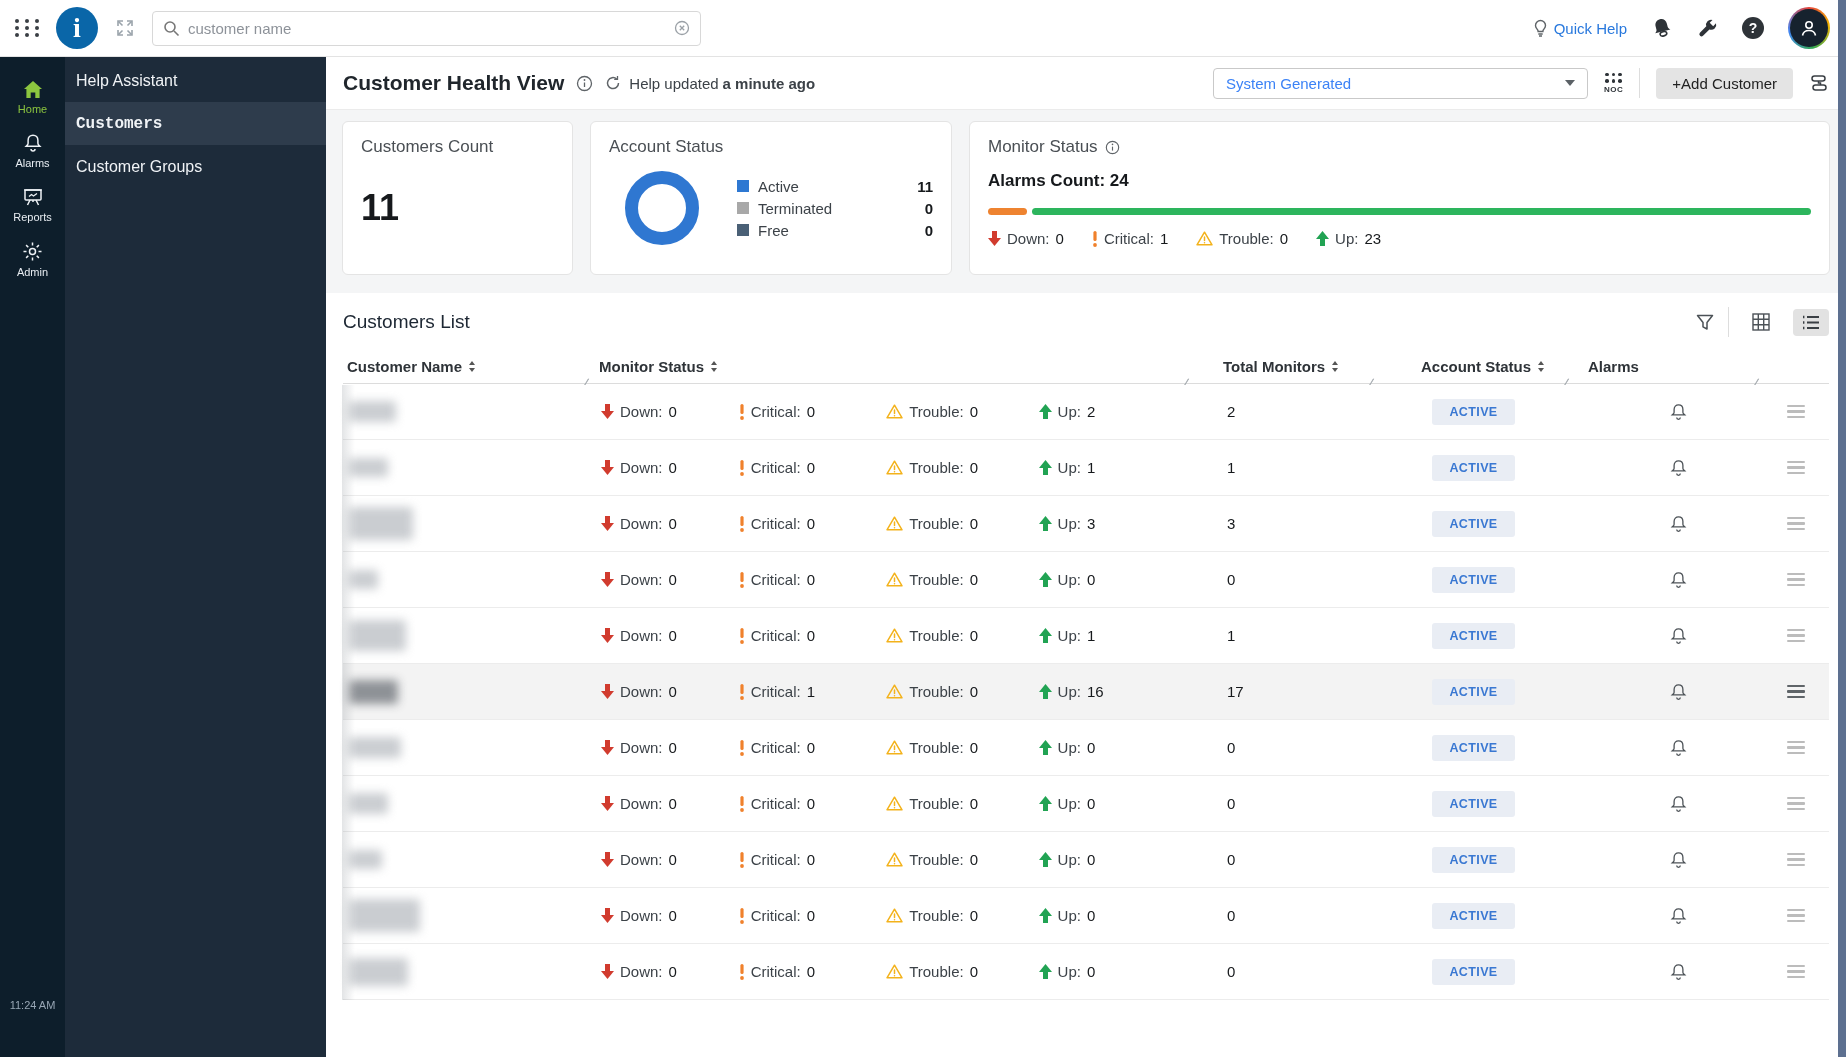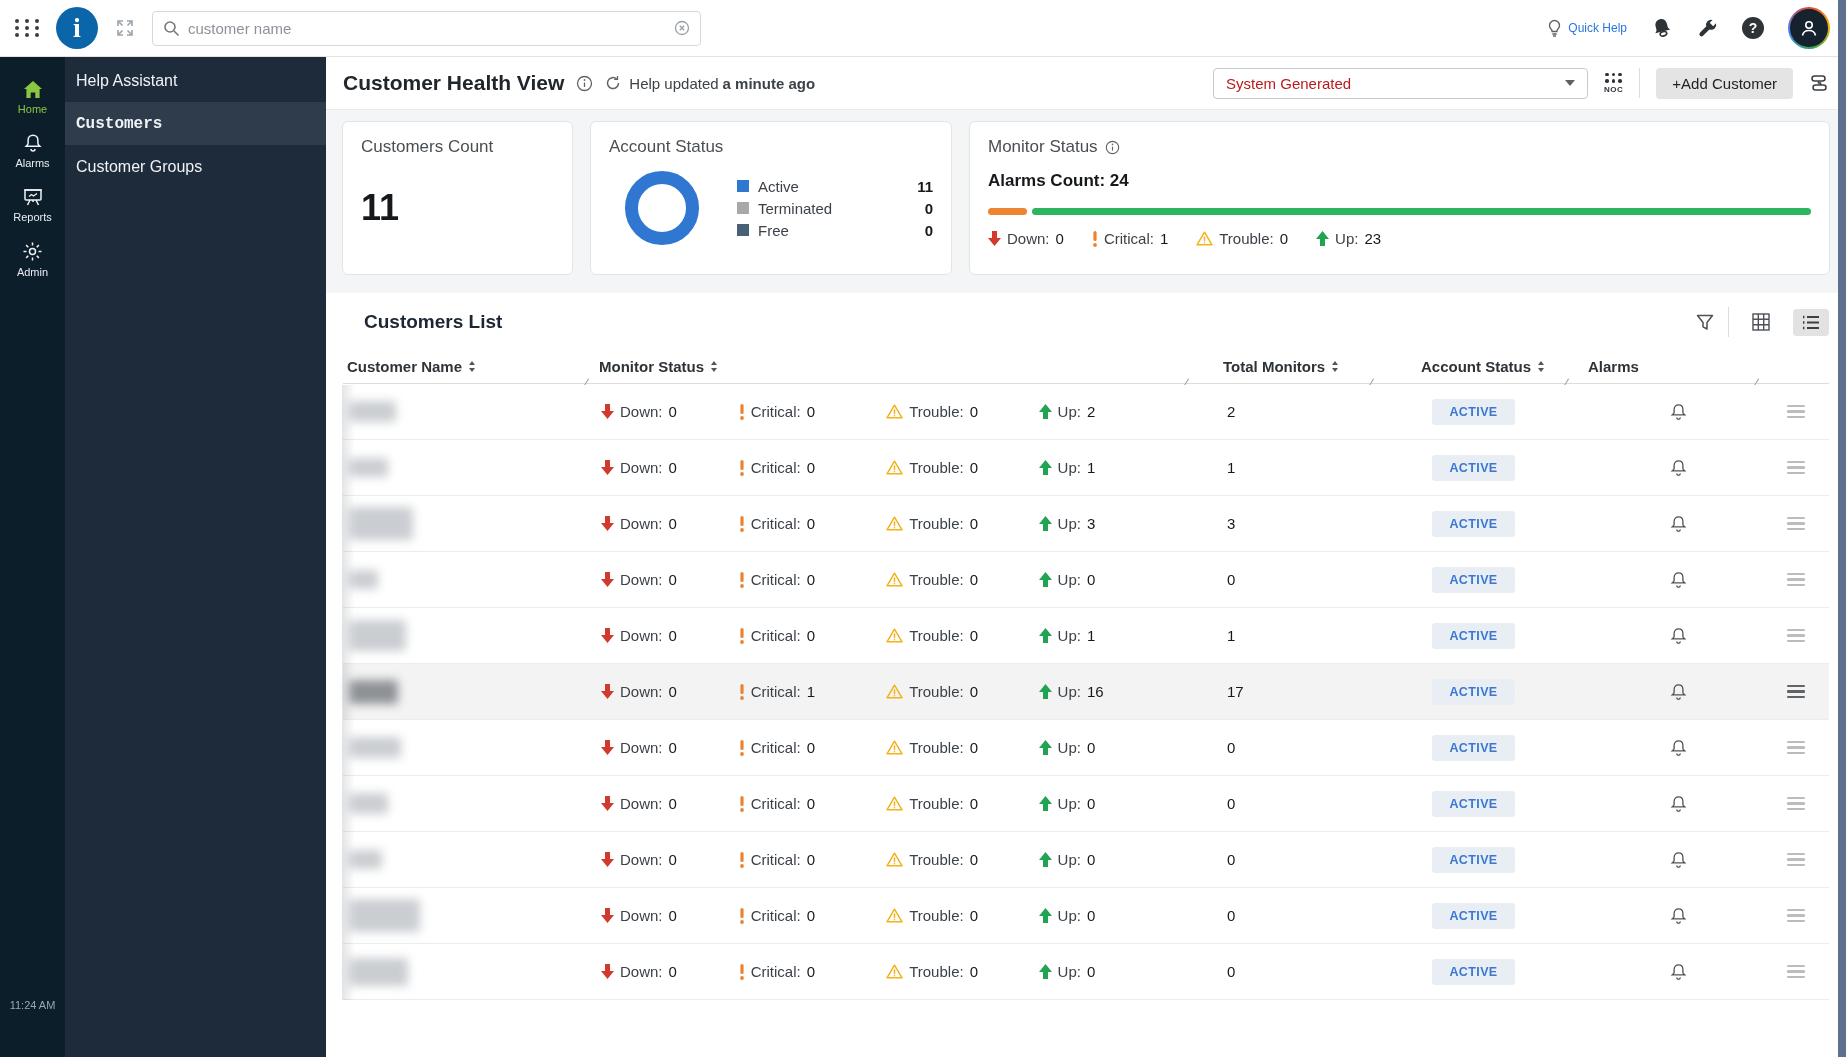--- a/index.html
+++ b/index.html
@@ -9,21 +9,21 @@
   
   .topnav { height:57px; background:#fff; display:flex; align-items:center; padding:0 16px 0 14px; border-bottom:1px solid #e3e3e3; position:relative; z-index:5; }
   .grid-icon { width:26px; height:26px; display:grid; grid-template-columns:repeat(3,1fr); gap:3px; align-content:center; justify-items:center; cursor:pointer; margin-right:16px; }
   .grid-icon i { width:4px; height:4px; border-radius:50%; background:#3a3f44; }
   .logo { width:42px; height:42px; border-radius:50%; background:#0a66a8; color:#fff; display:flex; align-items:center; justify-content:center; font-weight:bold; font-size:28px; margin-right:18px; font-family:"Liberation Serif", serif; }
   .expand-icon { color:#9aa3ab; margin-right:18px; display:flex; }
   .searchbox { width:549px; height:35px; border:1px solid #d8d8d8; border-radius:4px; display:flex; align-items:center; padding:0 10px; gap:8px; background:#fff; }
   .searchbox input { border:none; outline:none; flex:1; font-size:15px; font-family:inherit; color:#333; }
   .searchbox input::placeholder { color:#8d9299; }
   .topnav-right { margin-left:auto; display:flex; align-items:center; gap:24px; }
-  .quickhelp { display:flex; align-items:center; gap:6px; color:#2878dd; font-size:12px; cursor:pointer; }
+  .quickhelp { display:flex; align-items:center; gap:6px; color:#2878dd; font-size:15px; cursor:pointer; }
   .top-icon { color:#2e3338; display:flex; cursor:pointer; }
   .help-circle { width:22px; height:22px; border-radius:50%; background:#2e3338; color:#fff; font-size:14px; font-weight:bold; display:flex; align-items:center; justify-content:center; }
   .avatar-ring { width:42px; height:42px; border-radius:50%; padding:2px; background:conic-gradient(#e5443b,#f4b400 80deg,#34a853 170deg,#4285f4 260deg,#e5443b); cursor:pointer; }
   .avatar-inner { width:100%; height:100%; border-radius:50%; background:#16222e; display:flex; align-items:center; justify-content:center; }
 
   
   .app { display:flex; height:1000px; }
   .rail { width:65px; background:#0d1e2b; display:flex; flex-direction:column; align-items:center; padding-top:14px; flex-shrink:0; }
   .rail-item { display:flex; flex-direction:column; align-items:center; gap:4px; width:100%; padding:9px 0; cursor:pointer; color:#e8edf2; }
   .rail-item .rlabel { font-size:11px; }
@@ -35,21 +35,21 @@
 
   .main { flex:1; background:#fff; display:flex; flex-direction:column; min-width:0; }
 
   
   .content-header { height:53px; display:flex; align-items:center; padding:0 17px; border-bottom:1px solid #ebebeb; background:#fff; }
   .page-title { font-size:21px; font-weight:bold; color:#20262c; }
   .hdr-ico { color:#555; margin-left:12px; display:flex; cursor:pointer; }
   .lastupd { margin-left:8px; font-size:15px; color:#3c4248; }
   .lastupd b { margin-left:4px; }
   .hdr-right { margin-left:auto; display:flex; align-items:center; gap:16px; }
-  .view-select { width:375px; height:31px; border:1px solid #c9c9c9; border-radius:4px; display:flex; align-items:center; padding:0 12px; font-size:15px; color:#b91c1c; cursor:pointer; background:#fff; }
+  .view-select { width:375px; height:31px; border:1px solid #c9c9c9; border-radius:4px; display:flex; align-items:center; padding:0 12px; font-size:15px; color:#3b82f6; cursor:pointer; background:#fff; }
   .caret { margin-left:auto; width:0; height:0; border-left:5px solid transparent; border-right:5px solid transparent; border-top:6px solid #5b6166; }
   .noc-btn { display:flex; flex-direction:column; align-items:center; gap:2px; cursor:pointer; }
   .noc-dots { display:grid; grid-template-columns:repeat(3,1fr); gap:3px; }
   .noc-dots i { width:3.5px; height:3.5px; border-radius:50%; background:#2e3338; }
   .noc-label { font-size:8px; font-weight:bold; color:#2e3338; letter-spacing:.5px; }
   .vdiv { width:1px; height:30px; background:#ddd; }
   .add-btn { height:31px; background:#e4e4e4; border:none; border-radius:4px; padding:0 16px; font-size:15px; color:#222; font-family:inherit; cursor:pointer; }
   .flow-icon { color:#3a3f44; display:flex; cursor:pointer; }
 
   
@@ -71,21 +71,21 @@
   .mon-bar { display:flex; gap:5px; margin-top:17px; height:7px; }
   .mon-bar .seg-orange { width:39px; background:#ee8330; border-radius:4px; }
   .mon-bar .seg-green { flex:1; background:#2db55d; border-radius:4px; }
   .mon-stats { display:flex; gap:28px; margin-top:15px; }
   .stat { display:flex; align-items:center; gap:6px; font-size:15px; color:#3c4248; }
   .stat .sval { color:#16191c; }
 
   
   .list-section { padding:0 17px; background:#fff; position:relative; }
   .list-titlebar { display:flex; align-items:center; margin-top:14px; margin-bottom:12px; }
-  .list-title { font-size:19px; font-weight:bold; color:#1d2733;margin-left:21px; }
+  .list-title { font-size:19px; font-weight:normal; color:#1d2733; }
   .list-tools { margin-left:auto; display:flex; align-items:center; gap:14px; }
   .tool { color:#4c5257; display:flex; cursor:pointer; }
   .tool-btn { width:36px; height:27px; display:flex; align-items:center; justify-content:center; border-radius:4px; }
   .tool-btn.selected { background:#e2e2e2; }
 
   .tbl { position:relative; }
   .thead-row, .trow { display:grid; grid-template-columns:248px 600px 185px 195px 190px 69px; align-items:center; }
   .thead-row { height:35px; border-bottom:1px solid #dcdcdc; font-weight:bold; font-size:15px; color:#2e3338; }
   .th { display:flex; align-items:center; gap:7px; position:relative; height:100%; }
   .th-name { padding-left:4px; }

